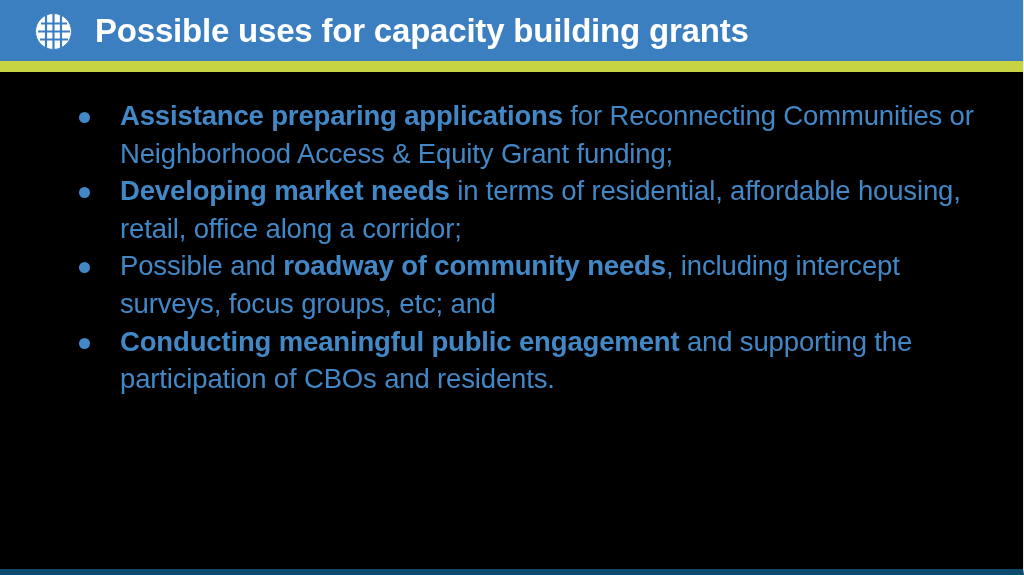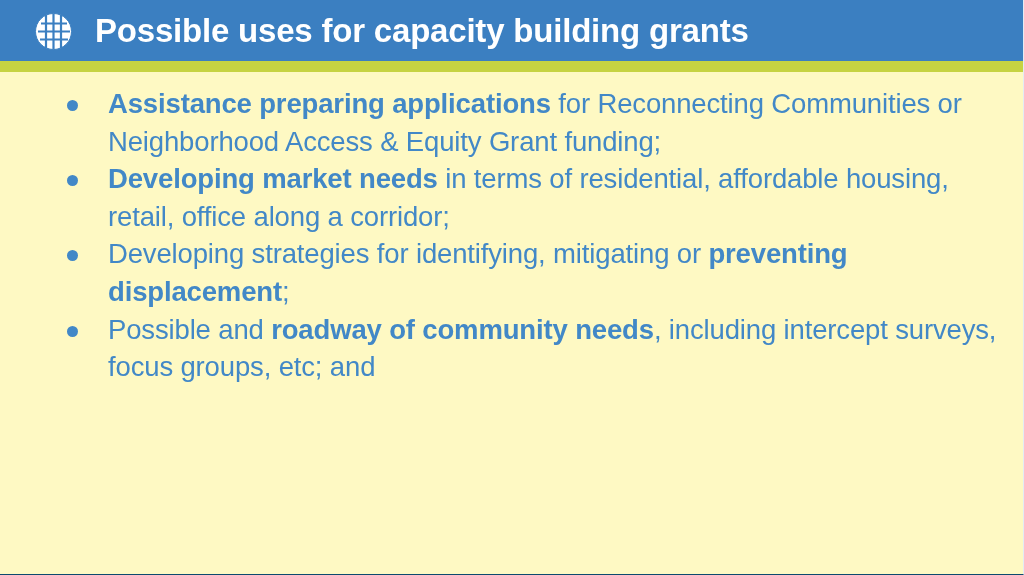--- a/index.html
+++ b/index.html
@@ -11,23 +11,23 @@
     width: 1024px;
     height: 575px;
     font-family: "Liberation Sans", sans-serif;
     overflow: hidden;
   }
   .slide {
     position: relative;
     width: 1024px;
     height: 575px;
     box-sizing: border-box;
-    background: #fef9c3;
+    background: #000000;
     border-right: 1px solid #e3ecf4;
-    border-bottom: 1px solid #0c4a6e;
+    border-bottom: 6px solid #0c4a6e;
     overflow: hidden;
   }
 
   
   .header-bar {
     position: relative;
     height: 61px;
     background: #3b7fc1;
     display: flex;
     align-items: center;
@@ -58,21 +58,21 @@
     width: 100%;
   }
 
   
   .content {
     padding: 13px 18px 0 50px;
     box-sizing: border-box;
   }
   ul.bullets {
     list-style: none;
-    margin: 0;
+    margin: 12px;
     padding: 0;
   }
   ul.bullets > li {
     position: relative;
     padding-left: 58px;
     color: #4288c7;
     font-size: 27.5px;
     line-height: 37.6px;
     font-family: "Liberation Sans", sans-serif;
     font-weight: normal;
@@ -127,28 +127,28 @@
         <span class="dot"></span>
         <span class="frag b">Assistance preparing applications</span><span class="frag"> for Reconnecting Communities or Neighborhood Access &amp; Equity Grant funding;</span>
       </li>
 
 
       <li>
         <span class="dot"></span>
         <span class="frag b">Developing market needs</span><span class="frag"> in terms of residential, affordable housing, retail, office along a corridor;</span>
       </li>
 
-      <li>
-        <span class="dot"></span>
-        <span class="frag">Developing strategies for identifying, mitigating or </span><span class="frag b">preventing displacement</span><span class="frag">;</span>
-      </li>
 
 
       <li>
         <span class="dot"></span>
         <span class="frag">Possible and </span><span class="frag b">roadway of community needs</span><span class="frag">, including intercept surveys, focus groups, etc; and</span>
       </li>
 
+      <li>
+        <span class="dot"></span>
+        <span class="frag b">Conducting meaningful public engagement</span><span class="frag"> and supporting the participation of CBOs and residents.</span>
+      </li>
 
     </ul>
   </div>
 
 </div>
 
 </body></html>

